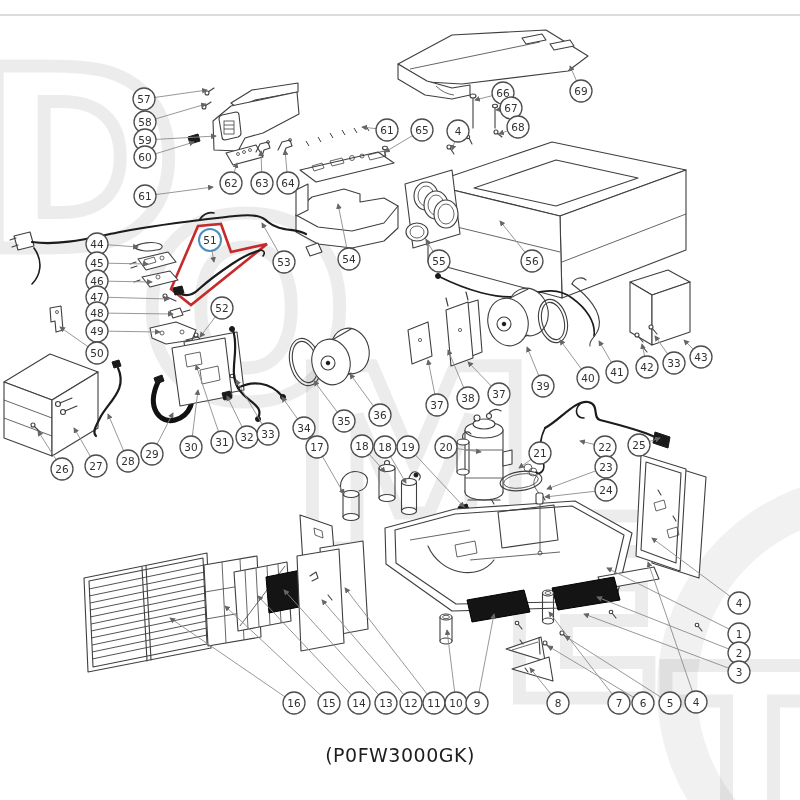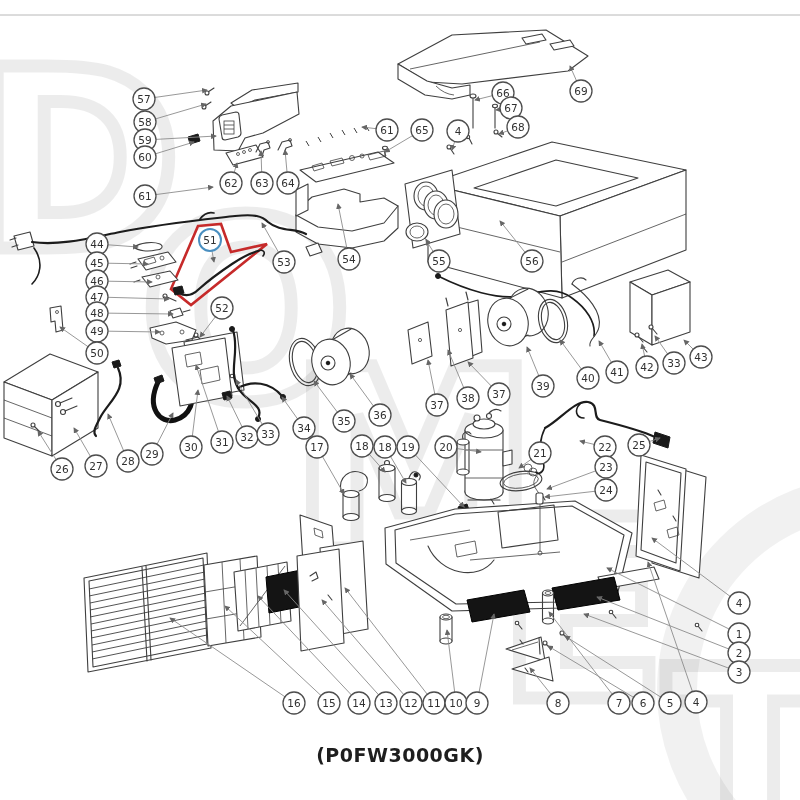--- a/index.html
+++ b/index.html
@@ -14,21 +14,21 @@
   .w1 { fill:none;    stroke:#1c1c1c; stroke-width:1.6; stroke-linecap:round; }
   .dk { fill:#1a1a1a; stroke:#1a1a1a; }
   .pad{ fill:#141414; stroke:#000;   }
   .red{ fill:none; stroke:#c62a2a; stroke-width:2.6; stroke-linejoin:miter; }
   .wm { fill:none; stroke:rgba(0,0,0,0.075); stroke-width:13; font-weight:bold; font-size:250px; }
   .leader { stroke:#8c8c8c; stroke-width:0.9; fill:none; }
   .callout circle { fill:#ffffff; stroke:#4d4d4d; stroke-width:1.3; }
   .callout.hl circle { stroke:#4a8fc0; stroke-width:2; }
   .callout text { font-size:10.5px; fill:#303030; text-anchor:middle; }
   #caption { position:absolute; left:0; top:744px; width:800px; text-align:center;
-             font-size:19px; font-weight:bold; color:#1e1e1e; letter-spacing:0.5px; }
+             font-size:19px; font-weight:normal; color:#1e1e1e; letter-spacing:0.5px; }
 </style>
 </head>
 <body>
 
 <div id="stage">
 
   <svg id="art" width="800" height="800" viewBox="0 0 800 800">
     <defs>
       <pattern id="h1" patternUnits="userSpaceOnUse" width="5" height="5" patternTransform="rotate(45)">
         <line x1="0" y1="0" x2="0" y2="5" stroke="#5a5a5a" stroke-width="0.9"></line>

